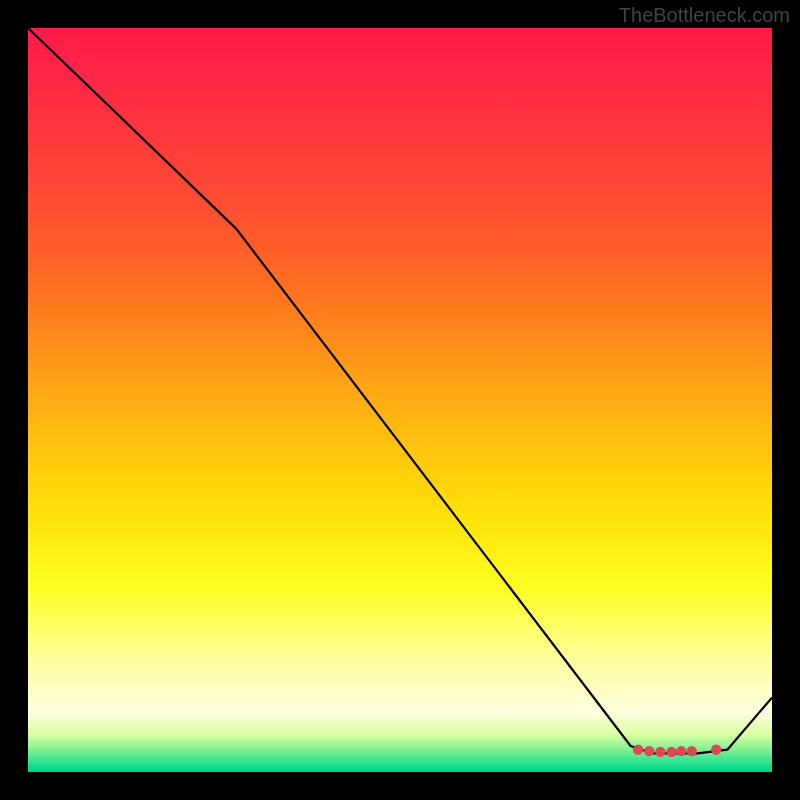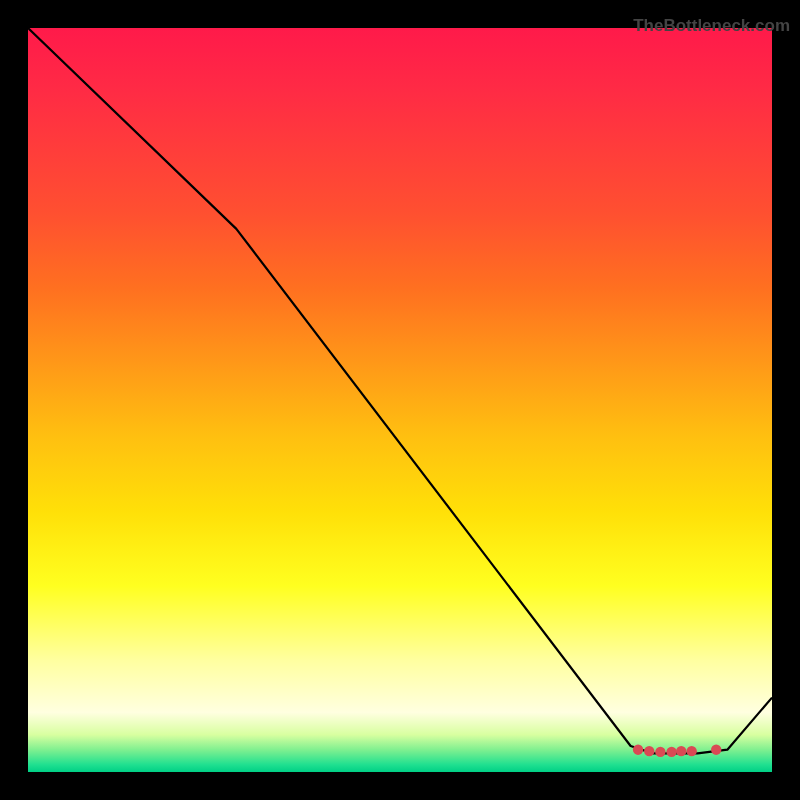--- a/index.html
+++ b/index.html
@@ -9,25 +9,25 @@
   }
   body {
     width: 800px;
     height: 800px;
     background: #000;
     font-family: Arial, sans-serif;
     position: relative;
   }
   .watermark {
     position: absolute;
-    top: 16px;
+    top: 4px;
     right: 10px;
     color: #444;
-    font-size: 17px;
-    font-weight: bold;
+    font-size: 20px;
+    font-weight: normal;
     z-index: 10;
   }
   .chart-container {
     position: absolute;
     top: 28px;
     left: 28px;
     width: 744px;
     height: 744px;
   }
   .gradient-bg {

